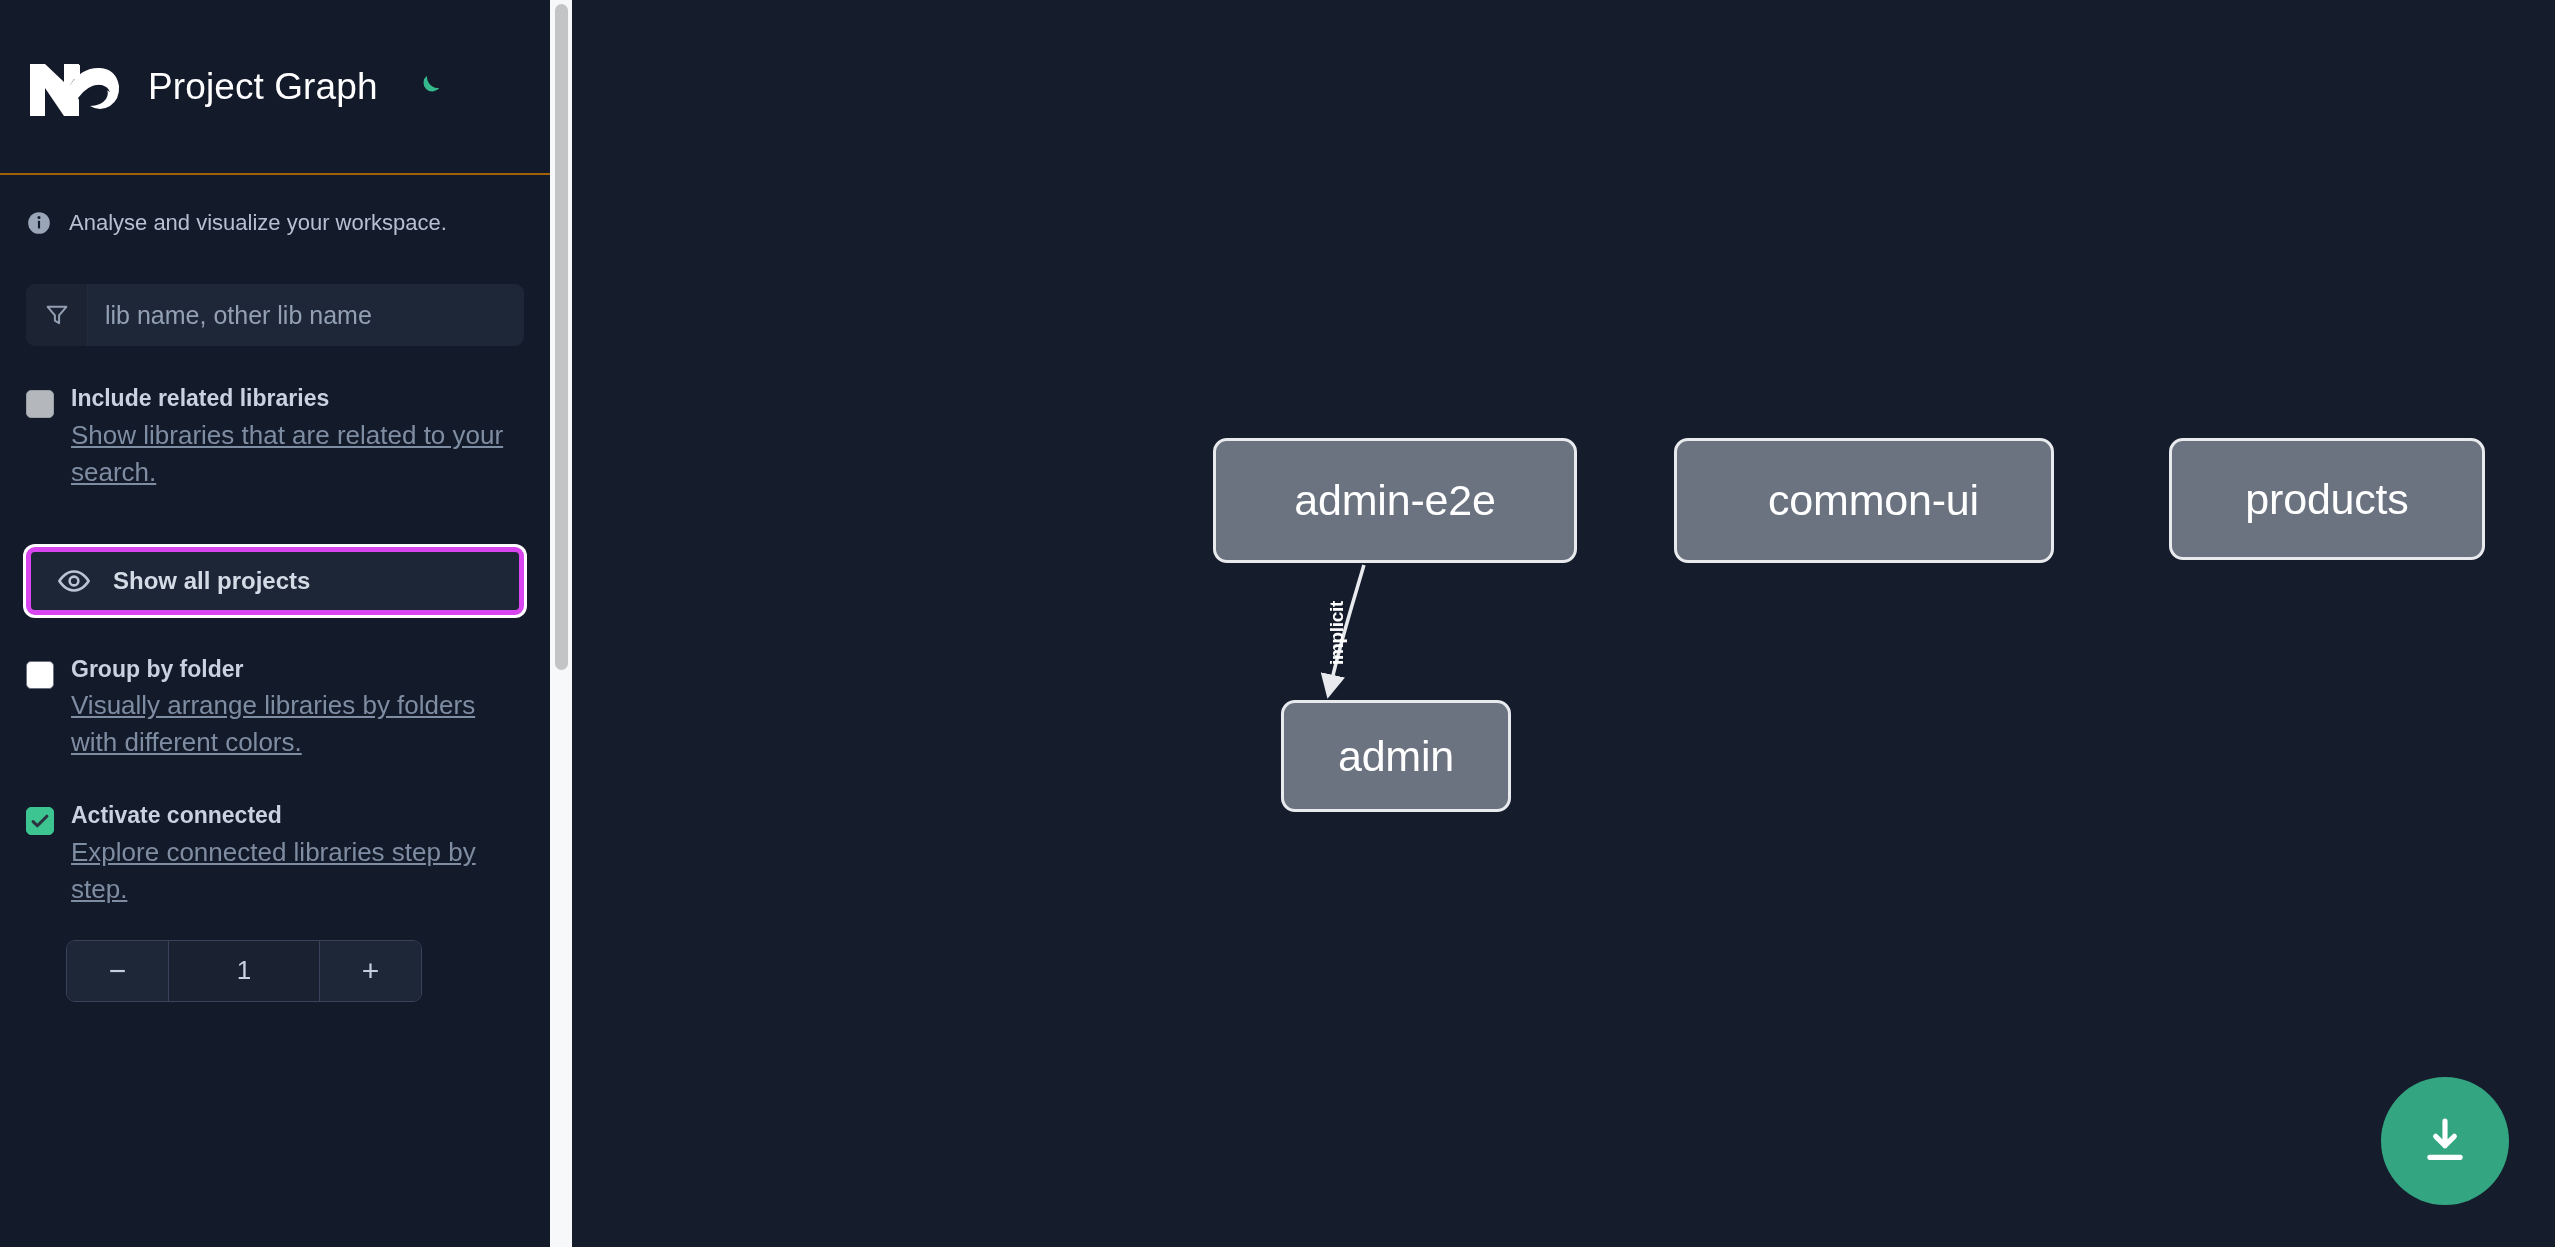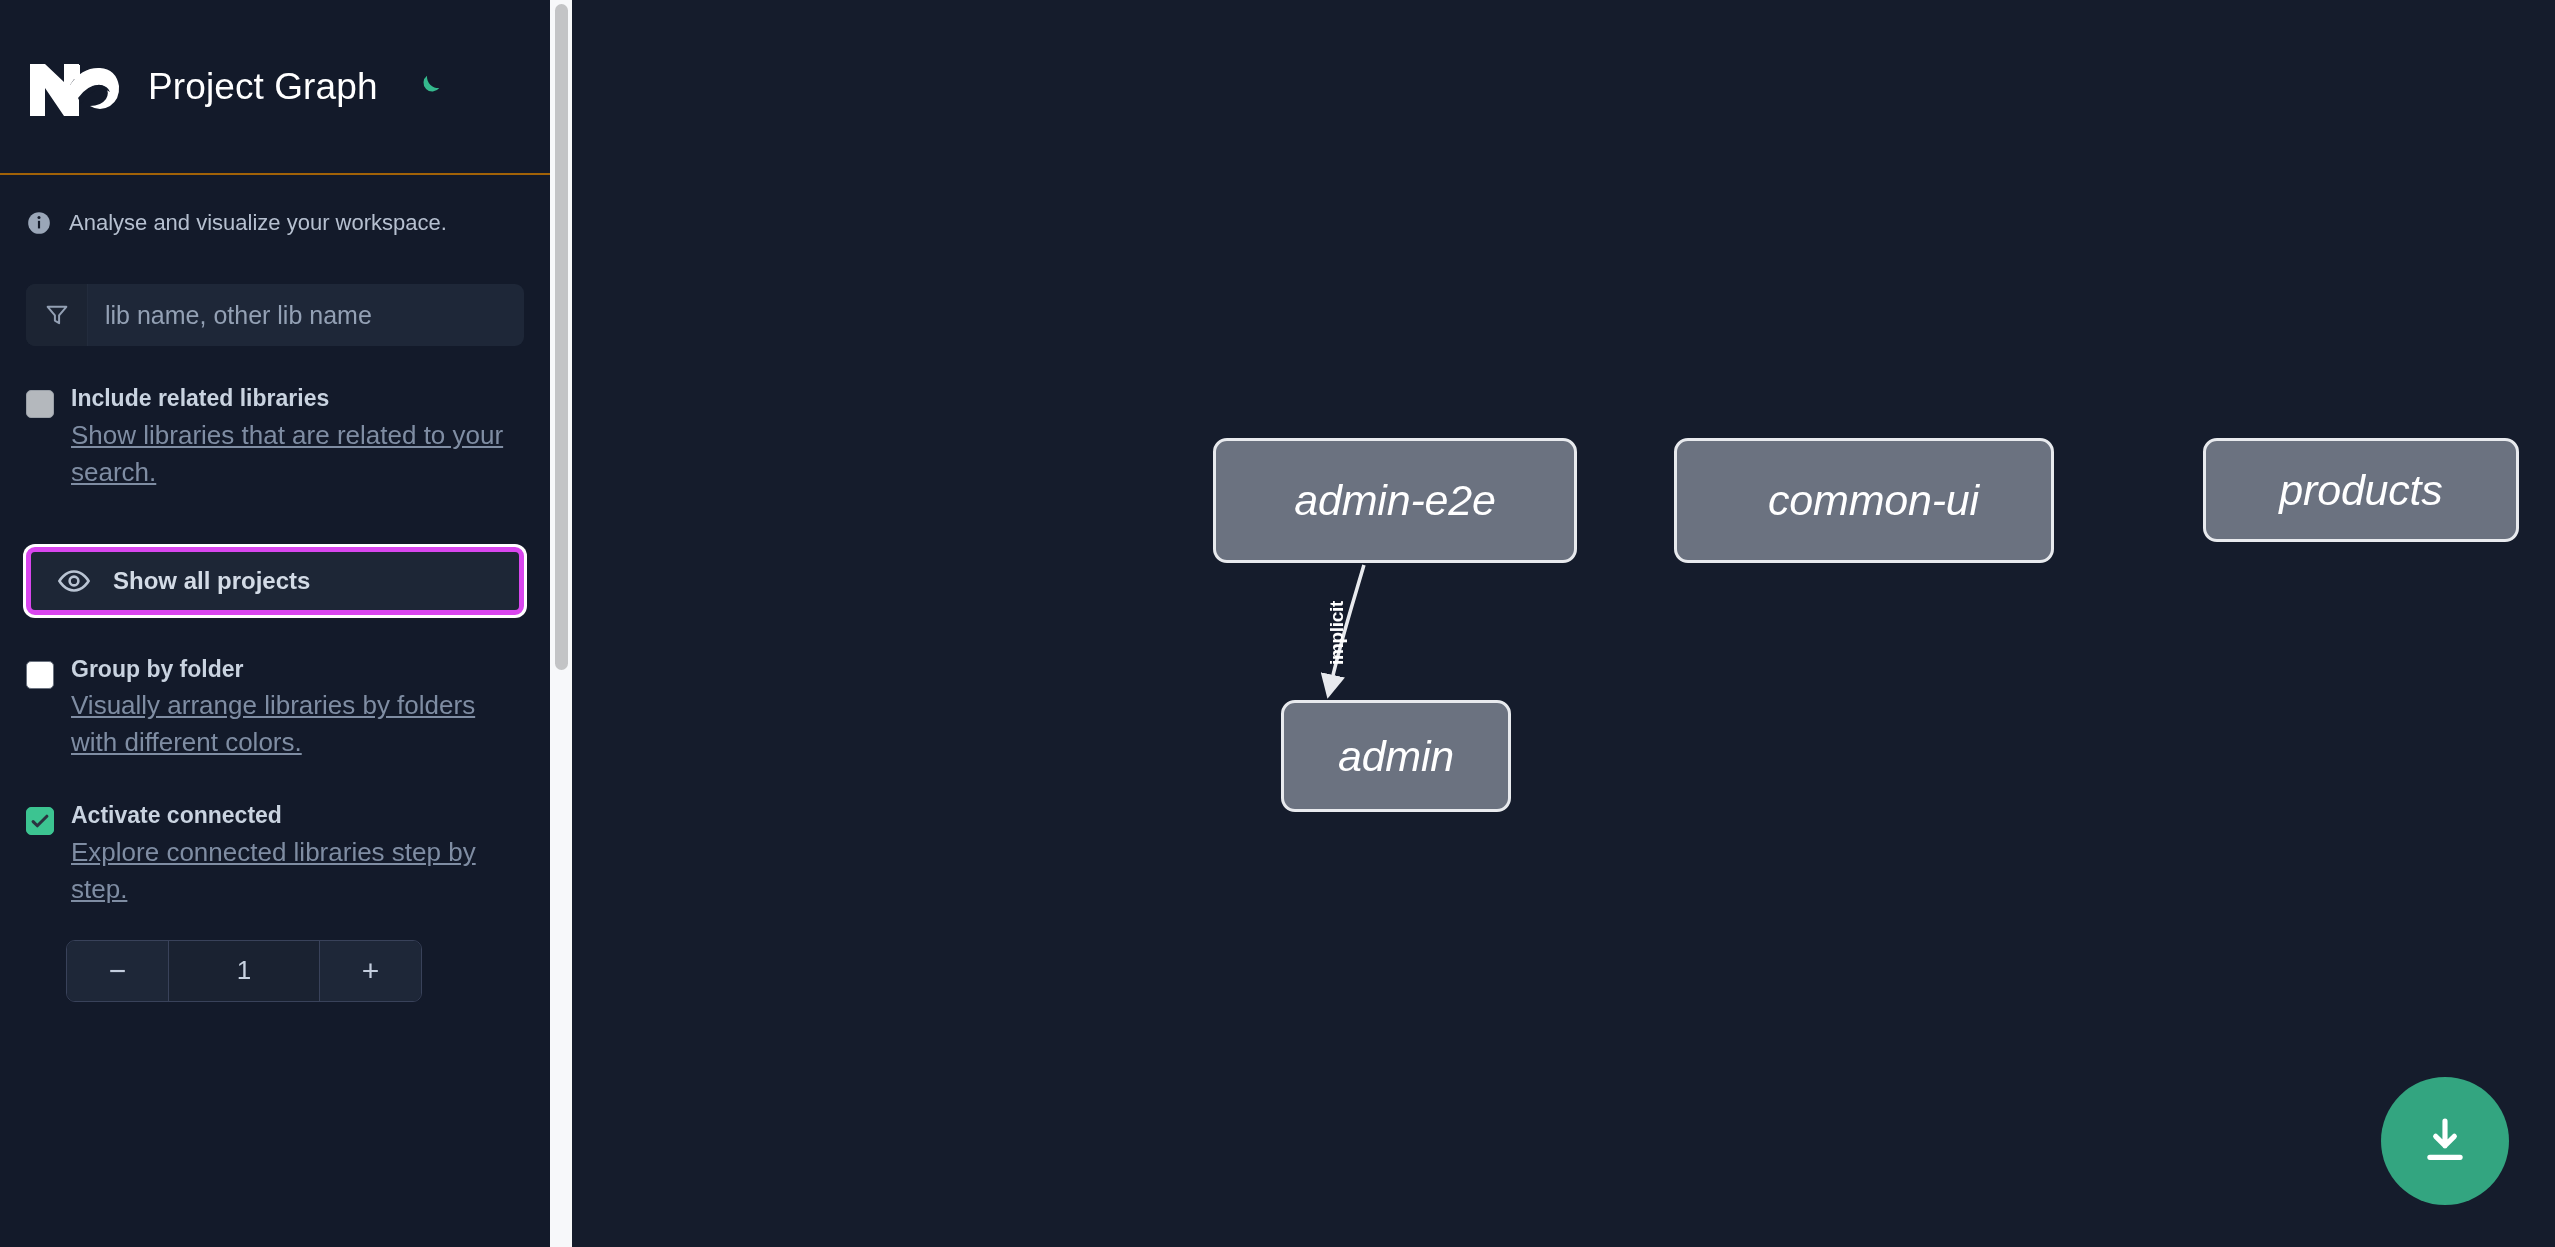--- a/index.html
+++ b/index.html
@@ -267,21 +267,20 @@
     align-items: center;
     justify-content: center;
     cursor: pointer;
   }
   .node-label {
     color: #ffffff;
     font-size: 43px;
     font-weight: 400;
     white-space: nowrap;
     letter-spacing: -0.2px;
-    font-style: italic;
   }
 
   .edge-label {
     position: absolute;
     color: #ffffff;
     font-size: 19px;
     font-weight: bold;
     white-space: nowrap;
     transform-origin: center center;
     transform: rotate(-90deg);
@@ -409,21 +408,21 @@
     </svg>
 
     <div class="node" style="left:663px;  top:438px;  width:364px; height:125px;">
       <span class="node-label">admin-e2e</span>
     </div>
 
     <div class="node" style="left:1124px; top:438px;  width:380px; height:125px;padding-left:19px;">
       <span class="node-label">common-ui</span>
     </div>
 
-    <div class="node" style="left:1653px; top:438px;  width:316px; height:104px;">
+    <div class="node" style="left:1619px; top:438px;  width:316px; height:122px;">
       <span class="node-label">products</span>
     </div>
 
     <div class="node" style="left:731px;  top:700px;  width:230px; height:112px;">
       <span class="node-label">admin</span>
     </div>
 
     <div class="edge-label" style="left:755px; top:622px;">implicit</div>
 
     <button class="fab">

